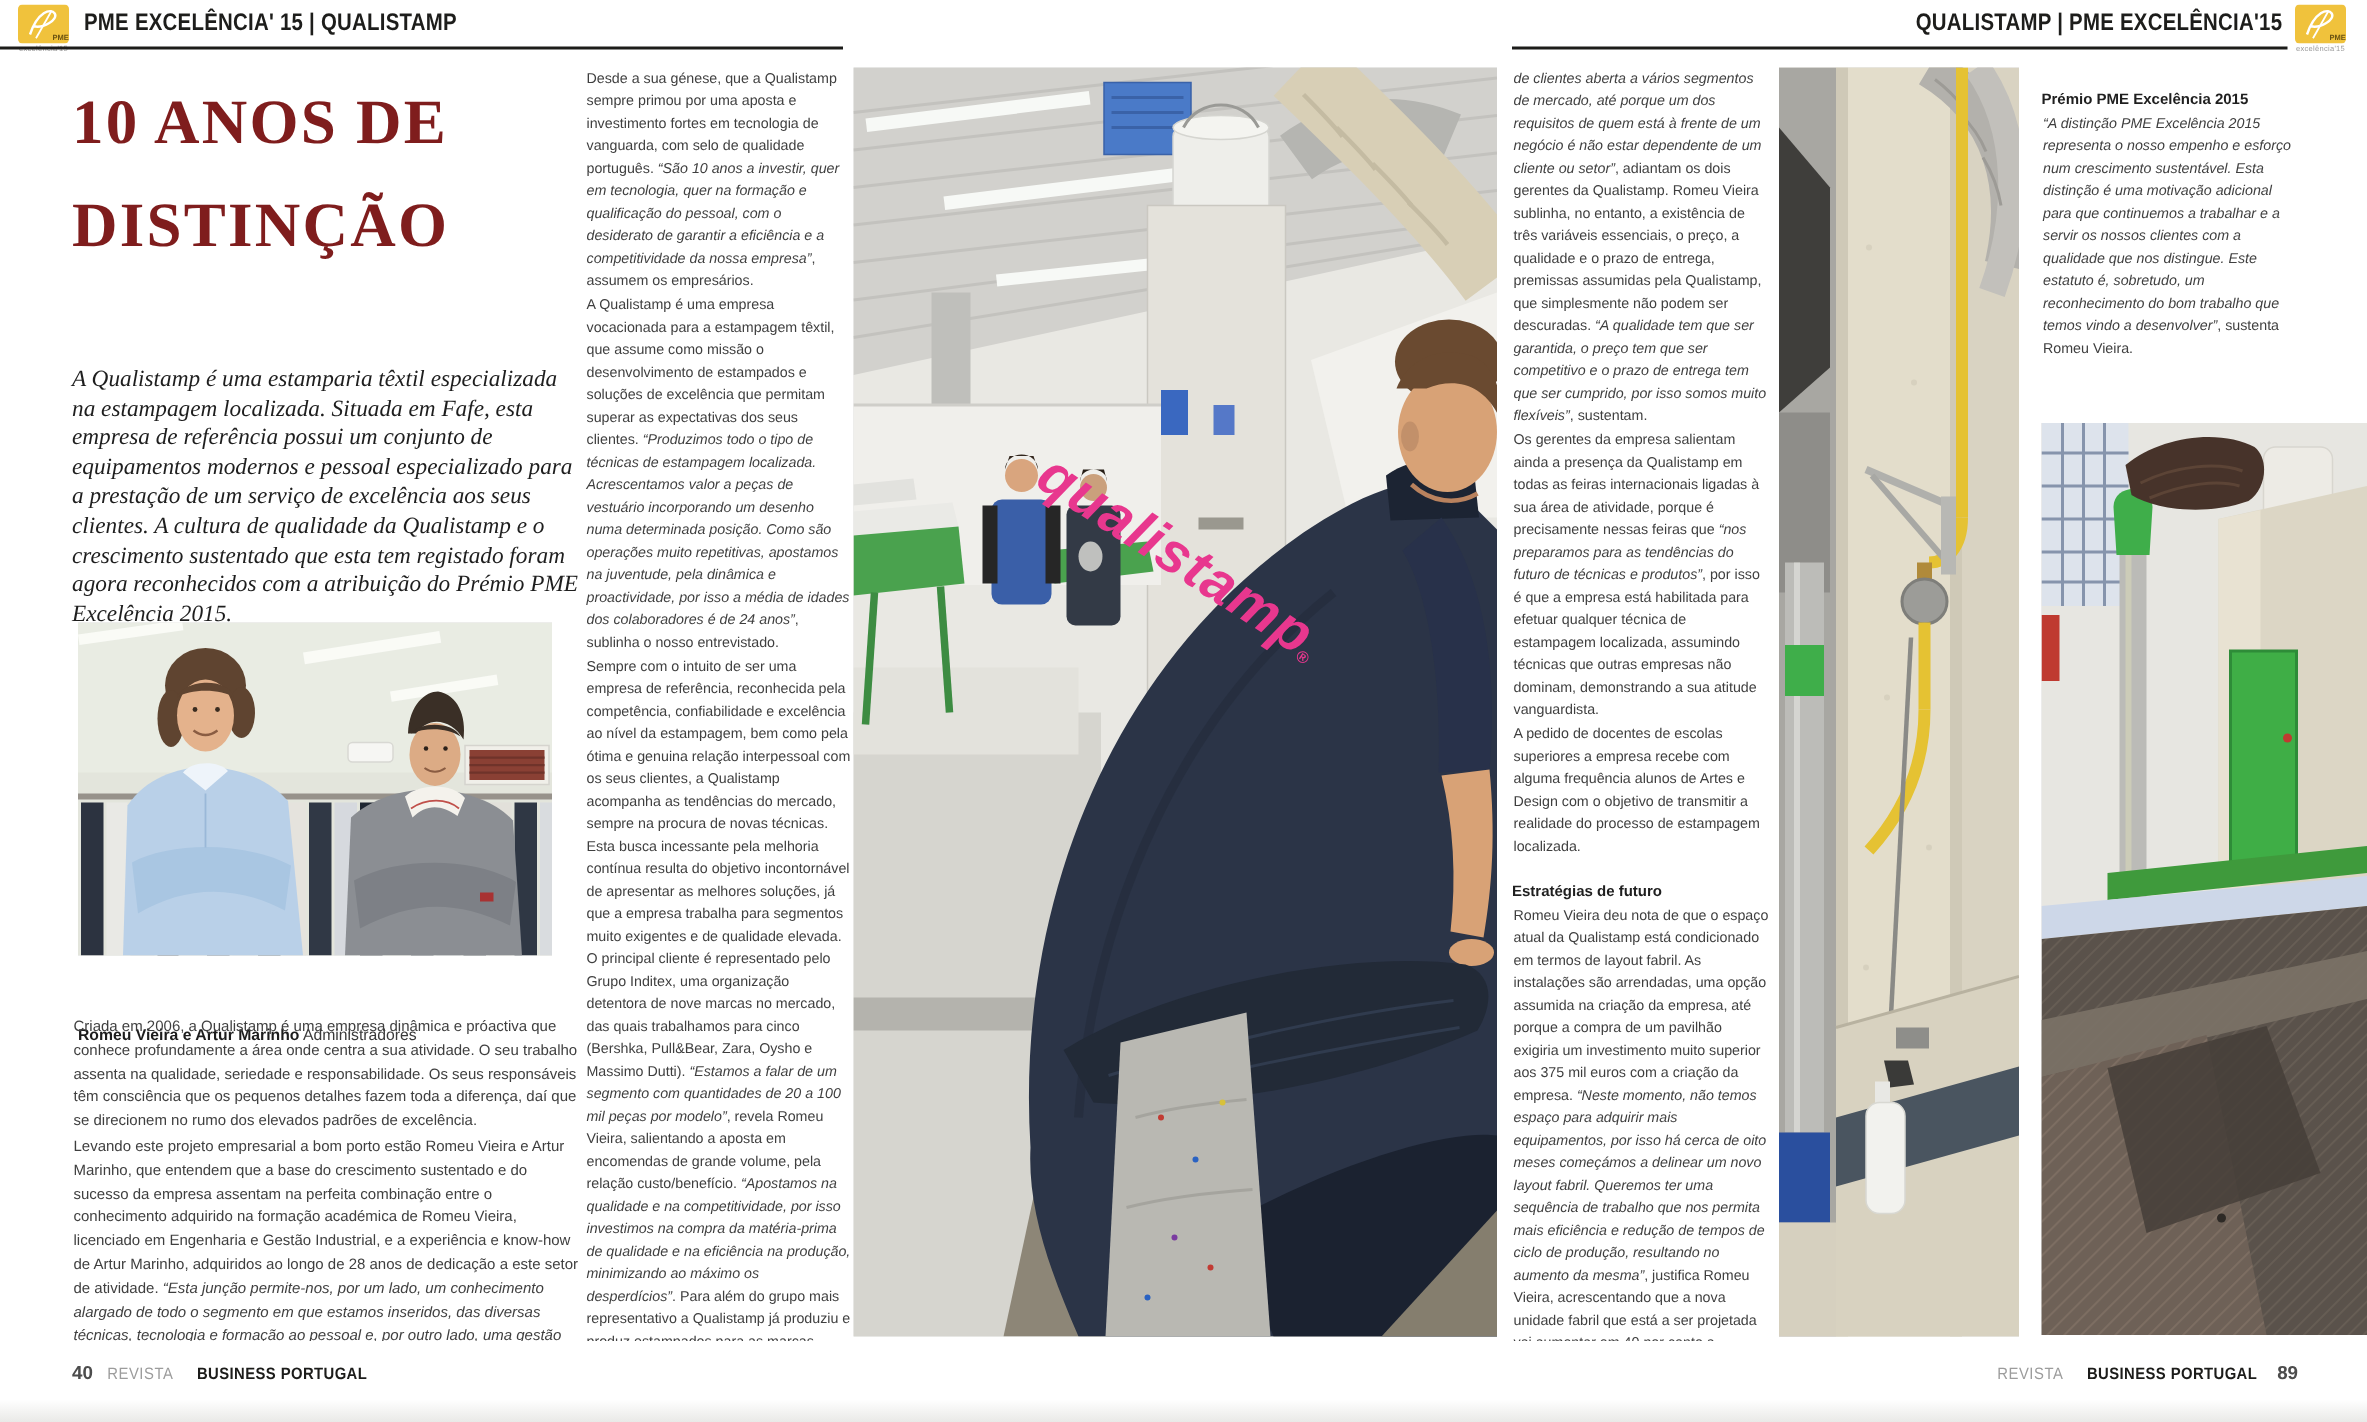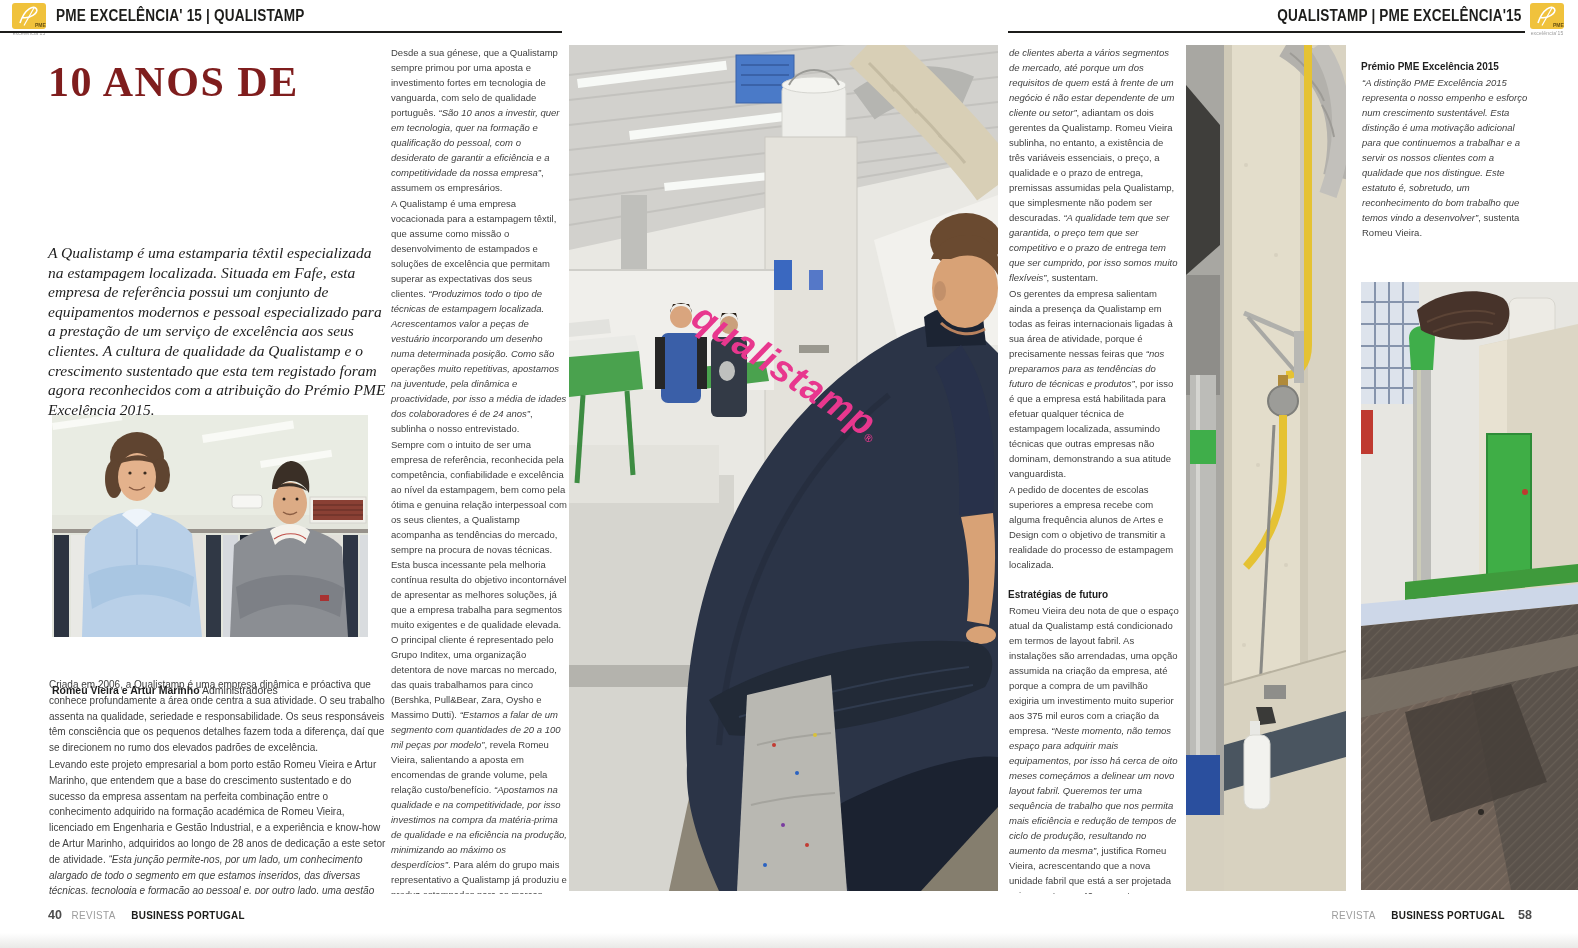--- a/index.html
+++ b/index.html
@@ -77,20 +77,21 @@
       <path d="M8 20 C13 5 22 2 24.5 6 C27 10 17 16 10.5 14.5" stroke="#ffffff" fill="none" stroke-width="1.6"></path>
       <path d="M22.5 4 L12 22.5" stroke="#ffffff" stroke-width="1.2"></path>
       <text x="23" y="23.5" font-size="5" font-weight="700" fill="#6b5312">PME</text>
     </svg>
     <div class="badge-cap">excelência'15</div>
   </div>
   <div class="rule rule-r"></div>
 
   <h1 class="title">
     <span class="tl">10 ANOS DE</span>
+    <span class="tl">DISTINÇÃO</span>
   </h1>
   <div class="lede">A Qualistamp é uma estamparia têxtil especializada na estampagem localizada. Situada em Fafe, esta empresa de referência possui um conjunto de equipamentos modernos e pessoal especializado para a prestação de um serviço de excelência aos seus clientes. A cultura de qualidade da Qualistamp e o crescimento sustentado que esta tem registado foram agora reconhecidos com a atribuição do Prémio PME Excelência 2015.</div>
 
   <svg class="photo photo1" viewBox="0 0 316 222" preserveAspectRatio="none">
     <rect width="316" height="120" fill="#e9ece3"></rect>
     <rect y="100" width="316" height="122" fill="#e3e5dc"></rect>
     <g opacity="0.92" fill="#fbfcf8">
       <rect x="0" y="8" width="70" height="7" transform="rotate(-8 0 8)"></rect>
       <rect x="150" y="20" width="92" height="8" transform="rotate(-9 150 20)"></rect>
       <rect x="208" y="46" width="72" height="7" transform="rotate(-9 208 46)"></rect>
@@ -382,17 +383,17 @@
   </svg>
 
   <div class="footer footer-left">
     <span class="pageno">40</span>
     <span class="rev">REVISTA</span>
     <span class="mag">BUSINESS PORTUGAL</span>
   </div>
   <div class="footer footer-right">
     <span class="rev">REVISTA</span>
     <span class="mag">BUSINESS PORTUGAL</span>
-    <span class="pageno">58</span>
+    <span class="pageno">89</span>
   </div>
 
   <div class="scan-edge"></div>
 </div>
 
 </body></html>

